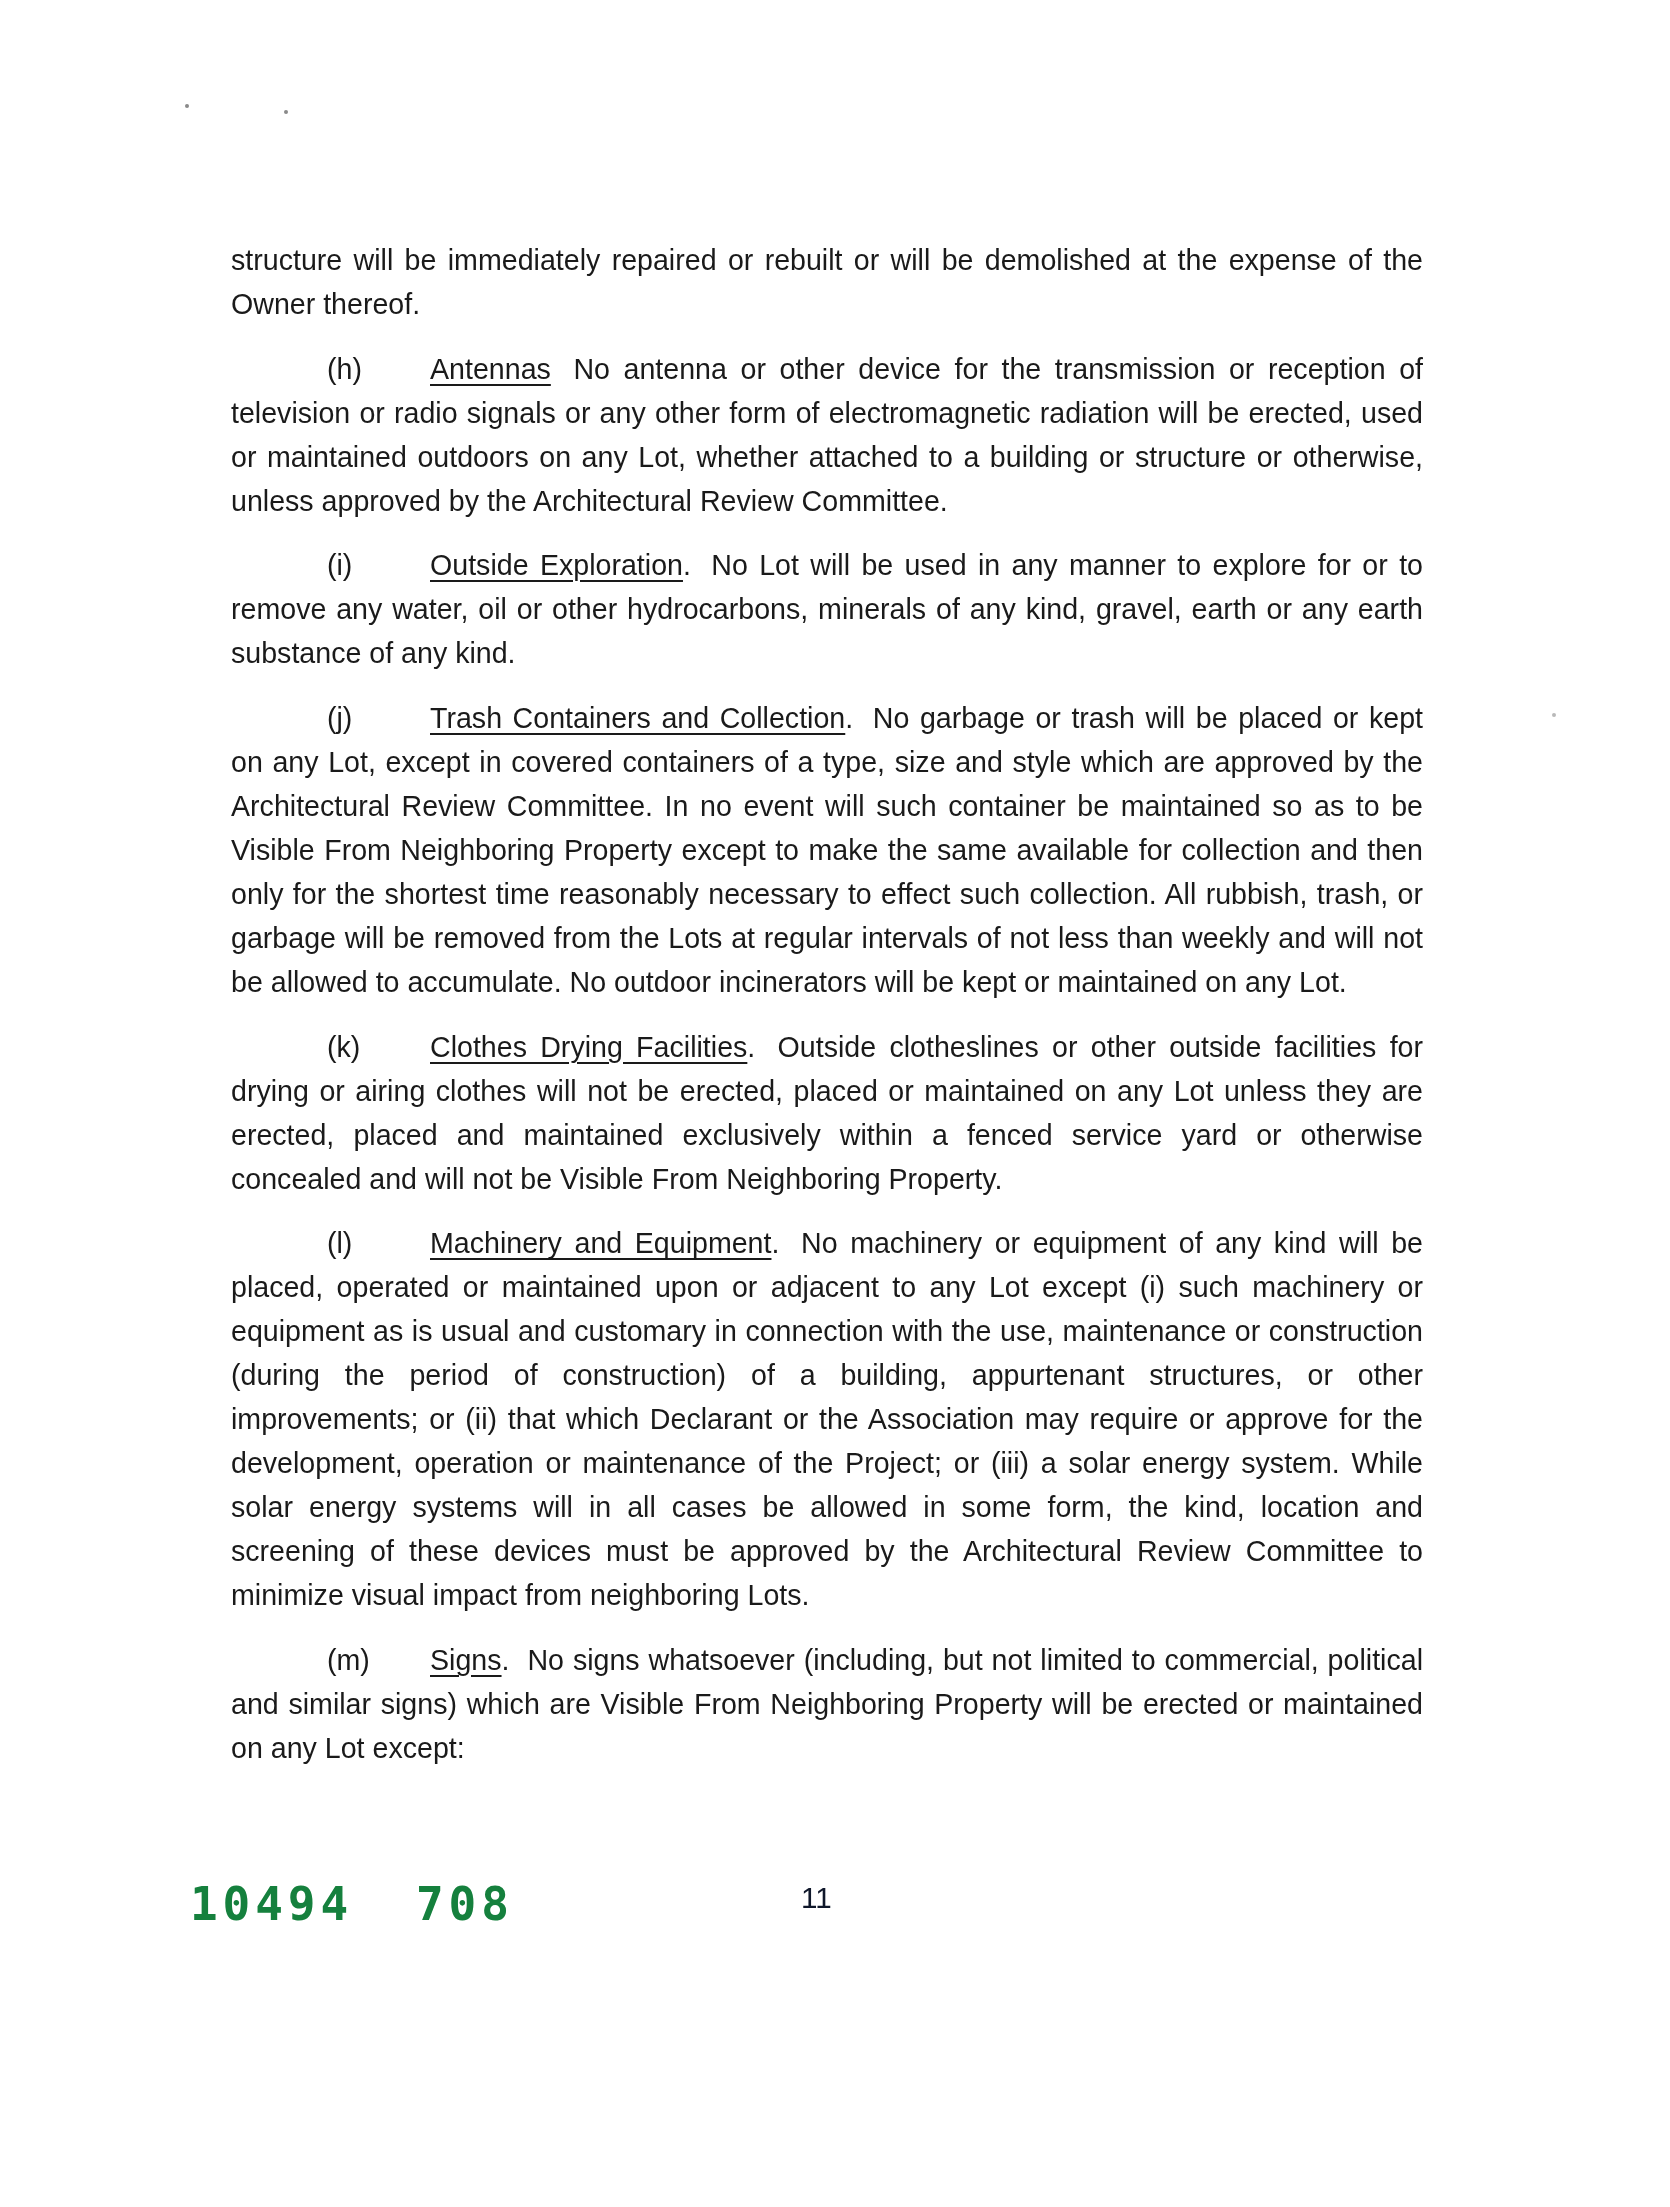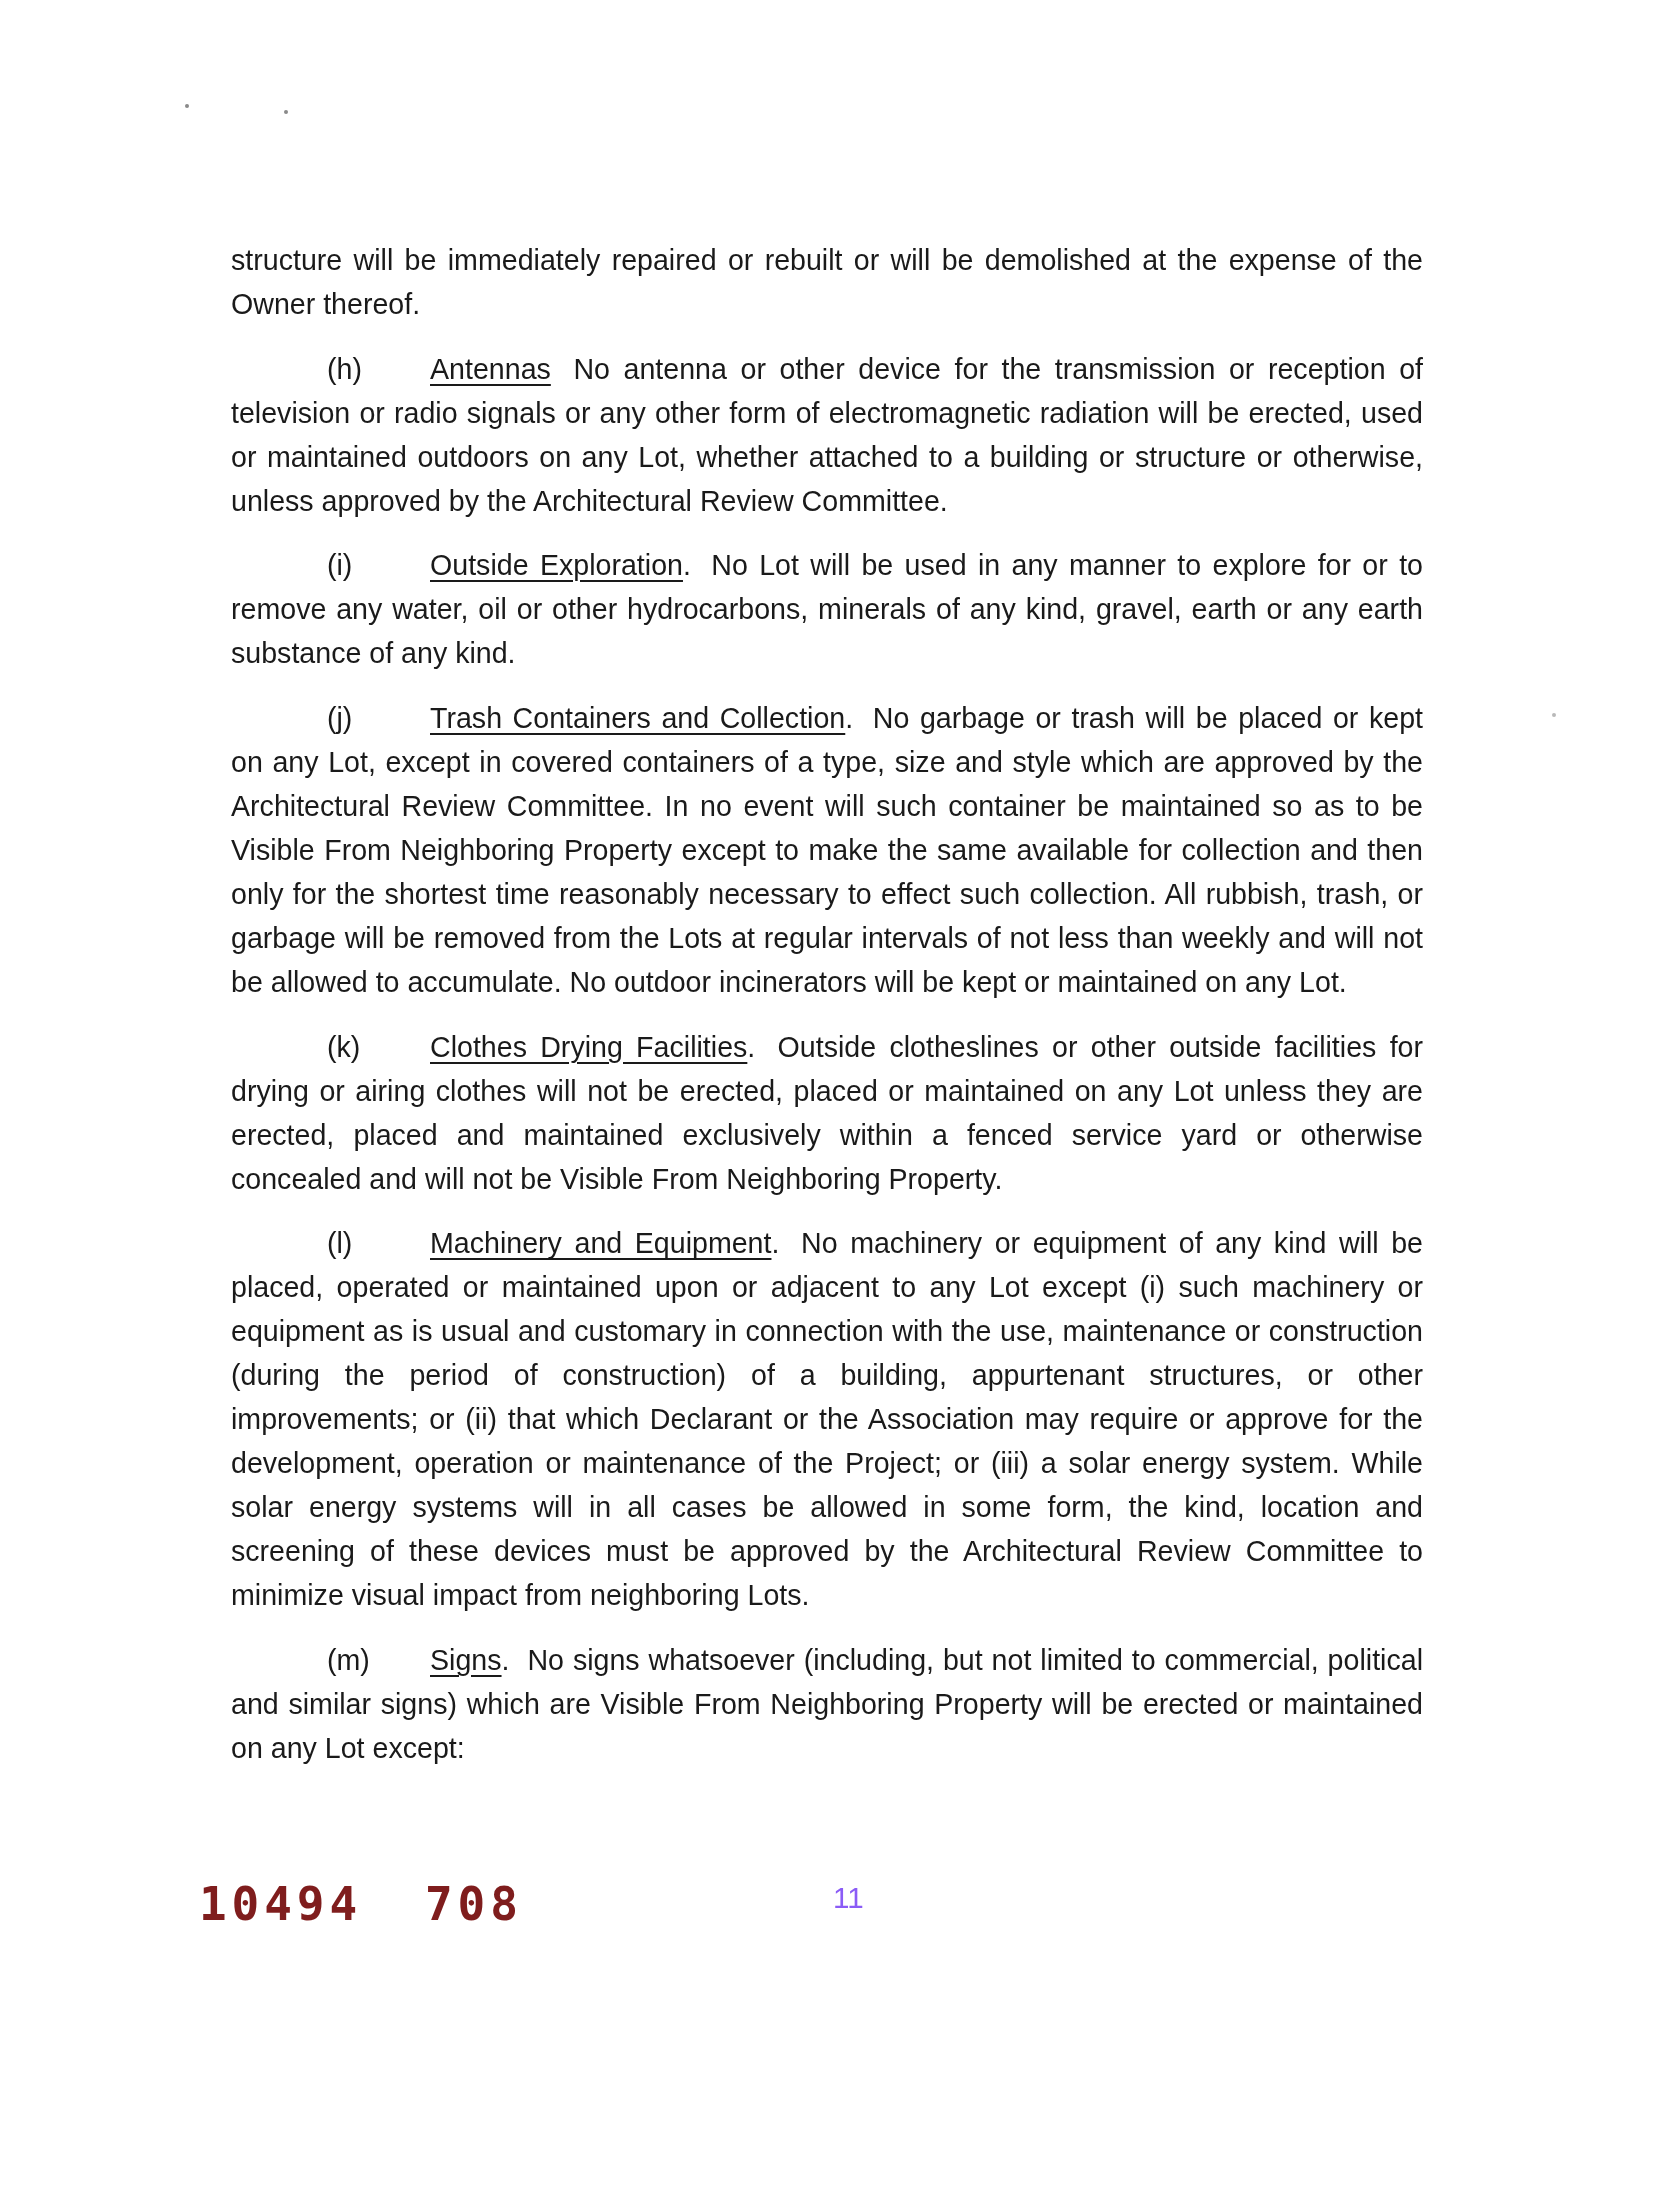--- a/index.html
+++ b/index.html
@@ -48,38 +48,38 @@
     text-indent: 212px;
     text-align: left;
   }
   .sub-label {
     display: inline-block;
     width: 97px;
     text-indent: 0;
   }
   .footer-stamp {
     position: absolute;
-    left: 199px;
+    left: 190px;
     bottom: 45px;
     font-family: "DejaVu Sans Mono", monospace;
     font-weight: bold;
     font-size: 46px;
     letter-spacing: 4.9px;
-    color: #7f1d1d;
+    color: #15803d;
     white-space: nowrap;
   }
   .stamp-right {
     margin-left: 63px;
   }
   .page-number {
     position: absolute;
-    left: 833px;
+    left: 801px;
     bottom: 61px;
     font-size: 29.6px;
-    color: #8b5cf6;
+    color: #0f172a;
   }
   .speckle {
     position: absolute;
     background: #8a8a8a;
     border-radius: 50%;
   }
   .s1 { left: 185px; top: 104px; width: 3.9px; height: 3.9px; }
   .s2 { left: 284px; top: 110px; width: 3.9px; height: 3.9px; }
   .s3 { left: 1552px; top: 713px; width: 3.9px; height: 3.9px; opacity: 0.6; }
 </style>

